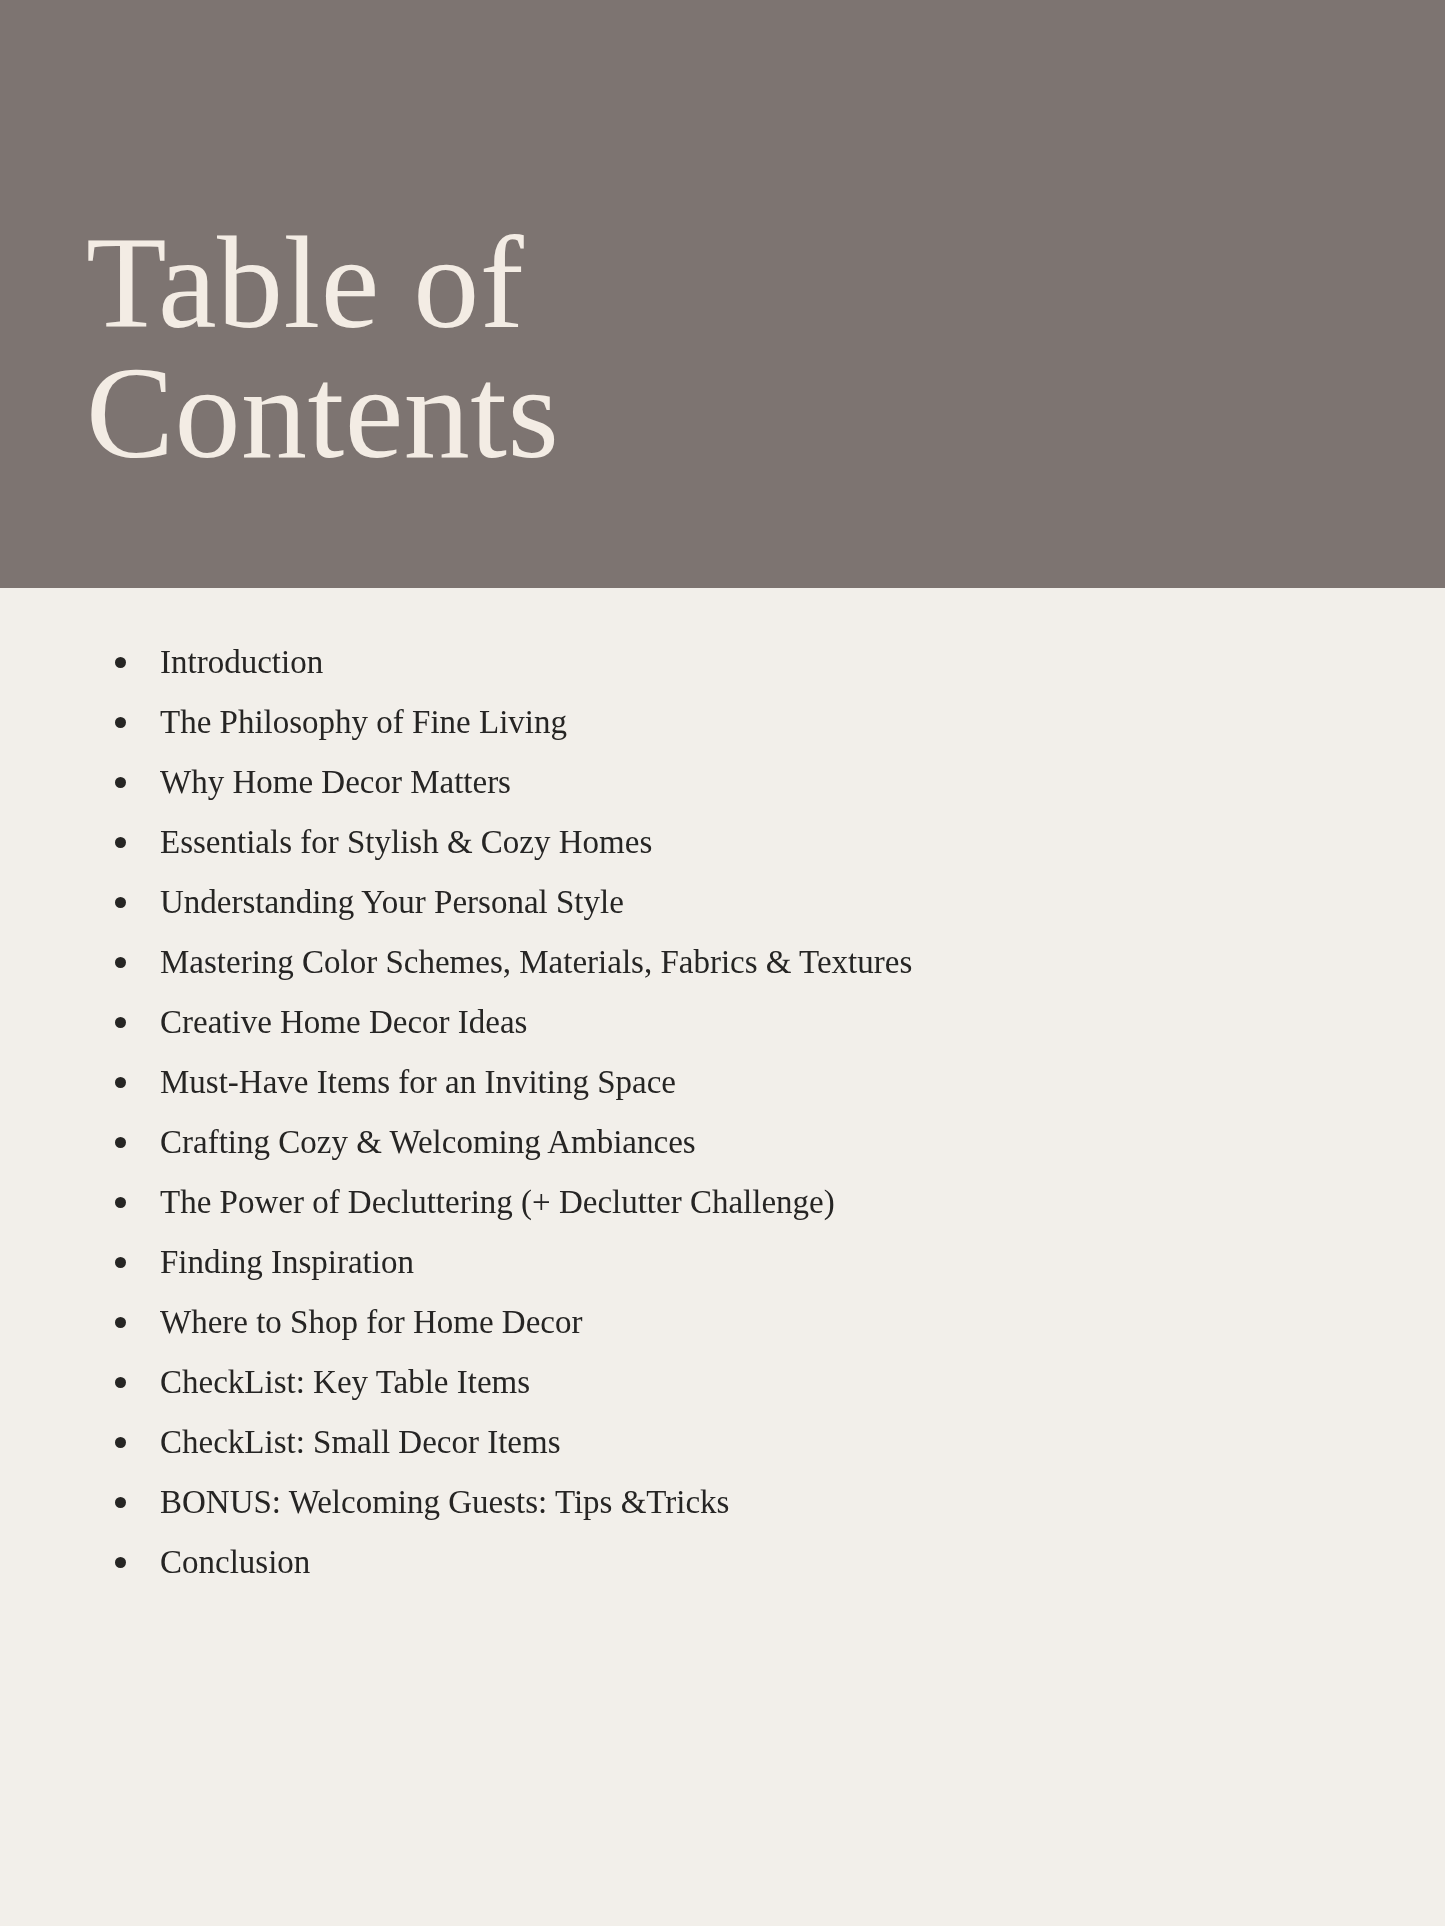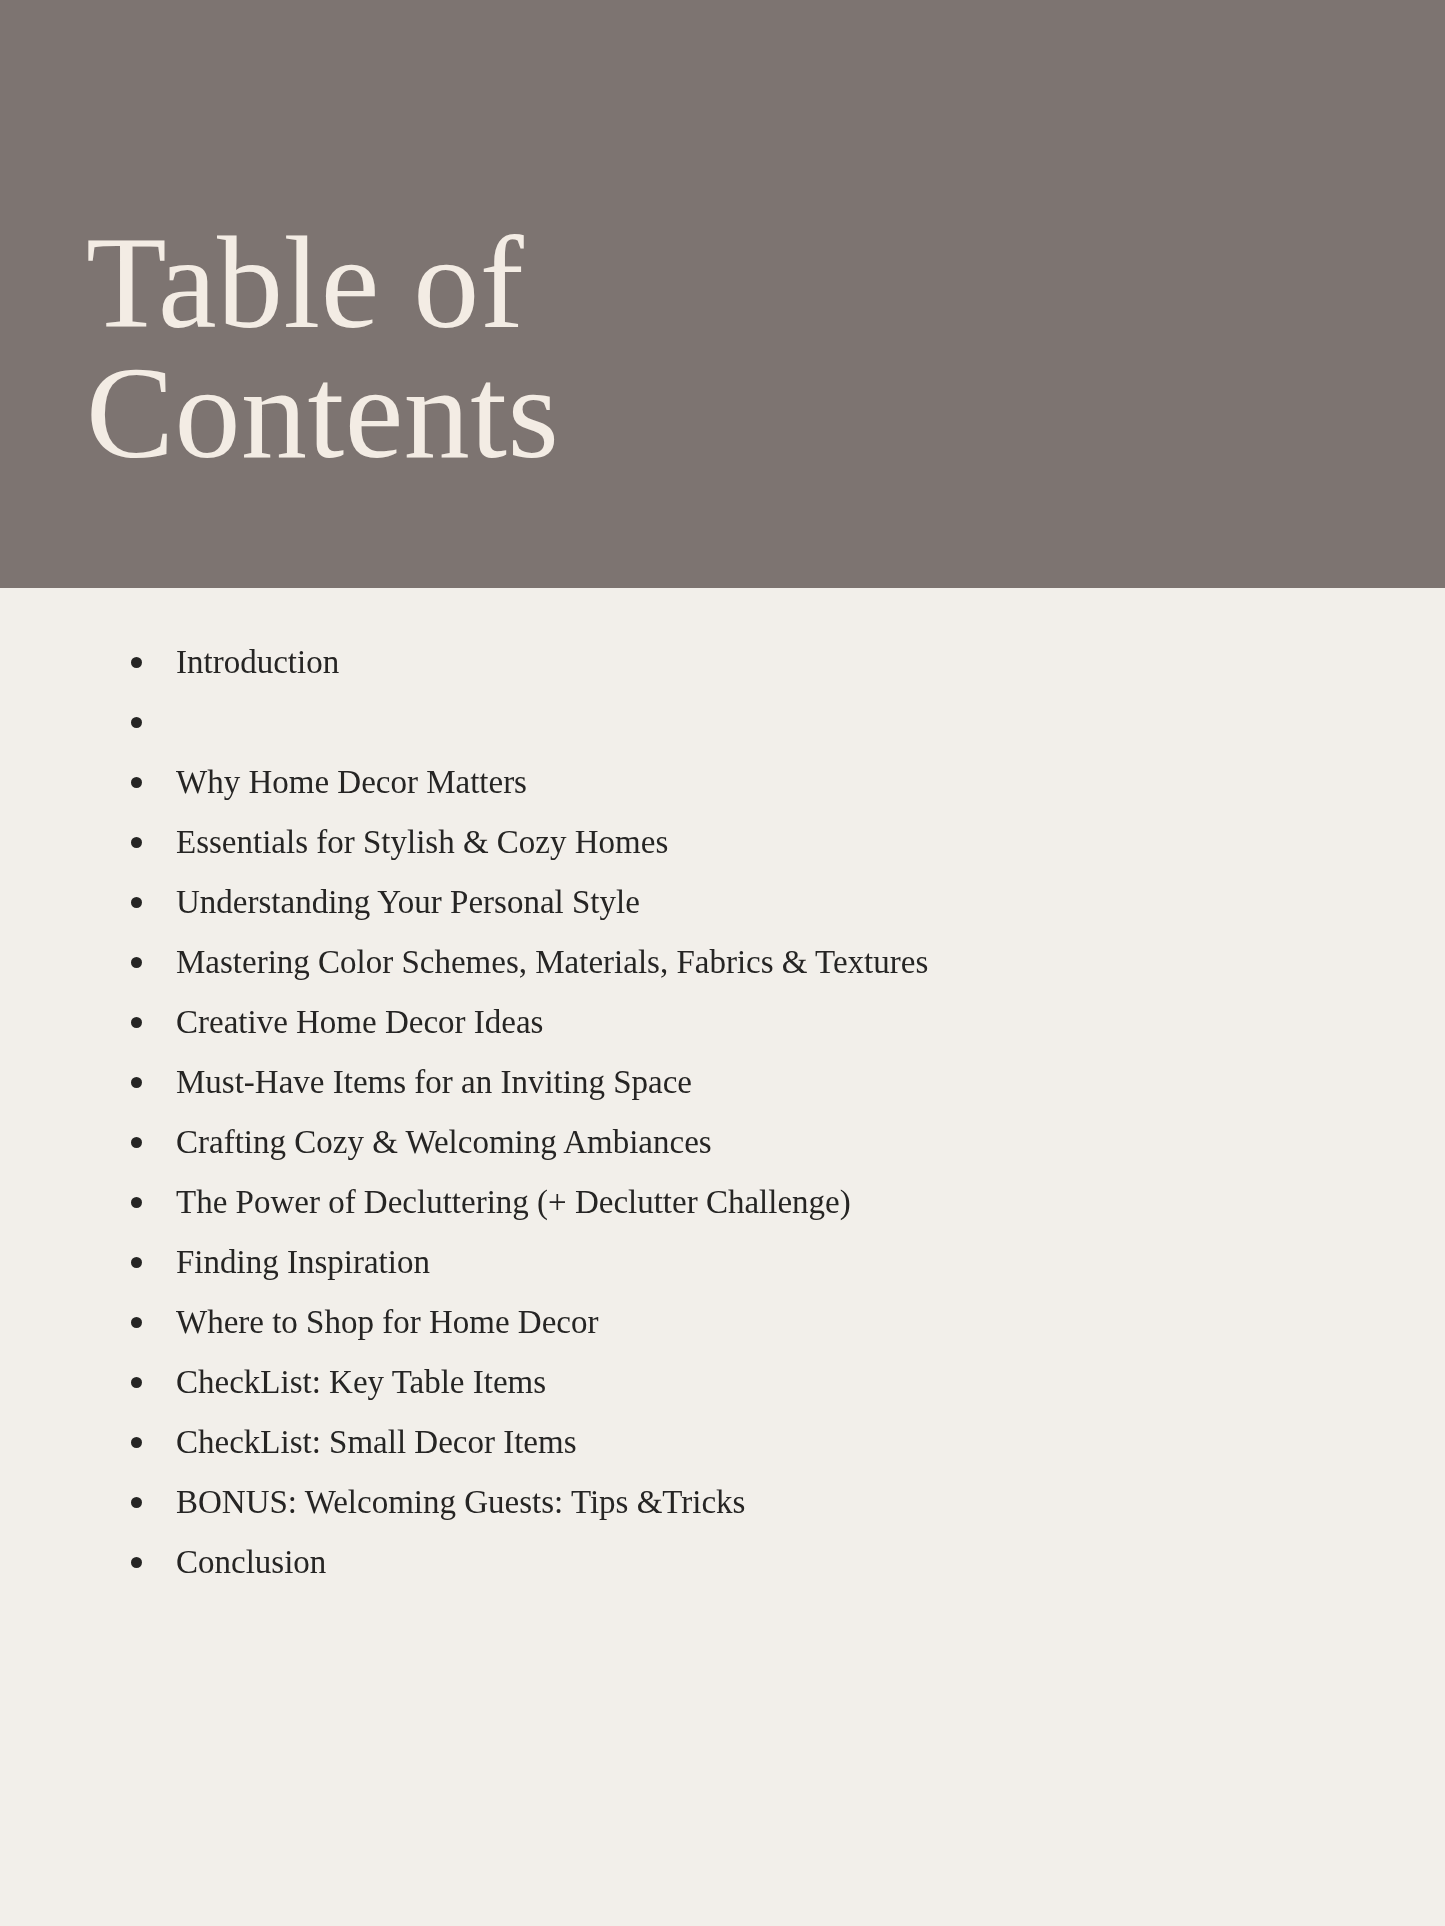--- a/index.html
+++ b/index.html
@@ -53,21 +53,21 @@
   .contents {
     position: absolute;
     left: 0;
     top: 588px;
     width: 1445px;
   }
 
   .toc-list {
     list-style: none;
     margin: 0;
-    padding: 16px;
+    padding: 0;
     position: relative;
   }
 
   .toc-item {
     position: relative;
     height: 60px;
     padding-left: 160px;
     color: #262524;
     font-family: "Liberation Serif", "DejaVu Serif", serif;
     font-size: 33px;
@@ -101,21 +101,21 @@
 <div class="page">
 
   <div class="header">
     <h1 class="header-title">Table of
 Contents</h1>
   </div>
 
   <div class="contents">
     <ul class="toc-list">
         <li class="toc-item"><span class="bullet"></span><span class="label">Introduction</span></li>
-        <li class="toc-item"><span class="bullet"></span></li>
+        <li class="toc-item"><span class="bullet"></span><span class="label">The Philosophy of Fine Living</span></li>
         <li class="toc-item"><span class="bullet"></span><span class="label">Why Home Decor Matters</span></li>
         <li class="toc-item"><span class="bullet"></span><span class="label">Essentials for Stylish &amp; Cozy Homes</span></li>
         <li class="toc-item"><span class="bullet"></span><span class="label">Understanding Your Personal Style</span></li>
         <li class="toc-item"><span class="bullet"></span><span class="label">Mastering Color Schemes, Materials, Fabrics &amp; Textures</span></li>
         <li class="toc-item"><span class="bullet"></span><span class="label">Creative Home Decor Ideas</span></li>
         <li class="toc-item"><span class="bullet"></span><span class="label">Must-Have Items for an Inviting Space</span></li>
         <li class="toc-item"><span class="bullet"></span><span class="label">Crafting Cozy &amp; Welcoming Ambiances</span></li>
         <li class="toc-item"><span class="bullet"></span><span class="label">The Power of Decluttering (+ Declutter Challenge)</span></li>
         <li class="toc-item"><span class="bullet"></span><span class="label">Finding Inspiration</span></li>
         <li class="toc-item"><span class="bullet"></span><span class="label">Where to Shop for Home Decor</span></li>

